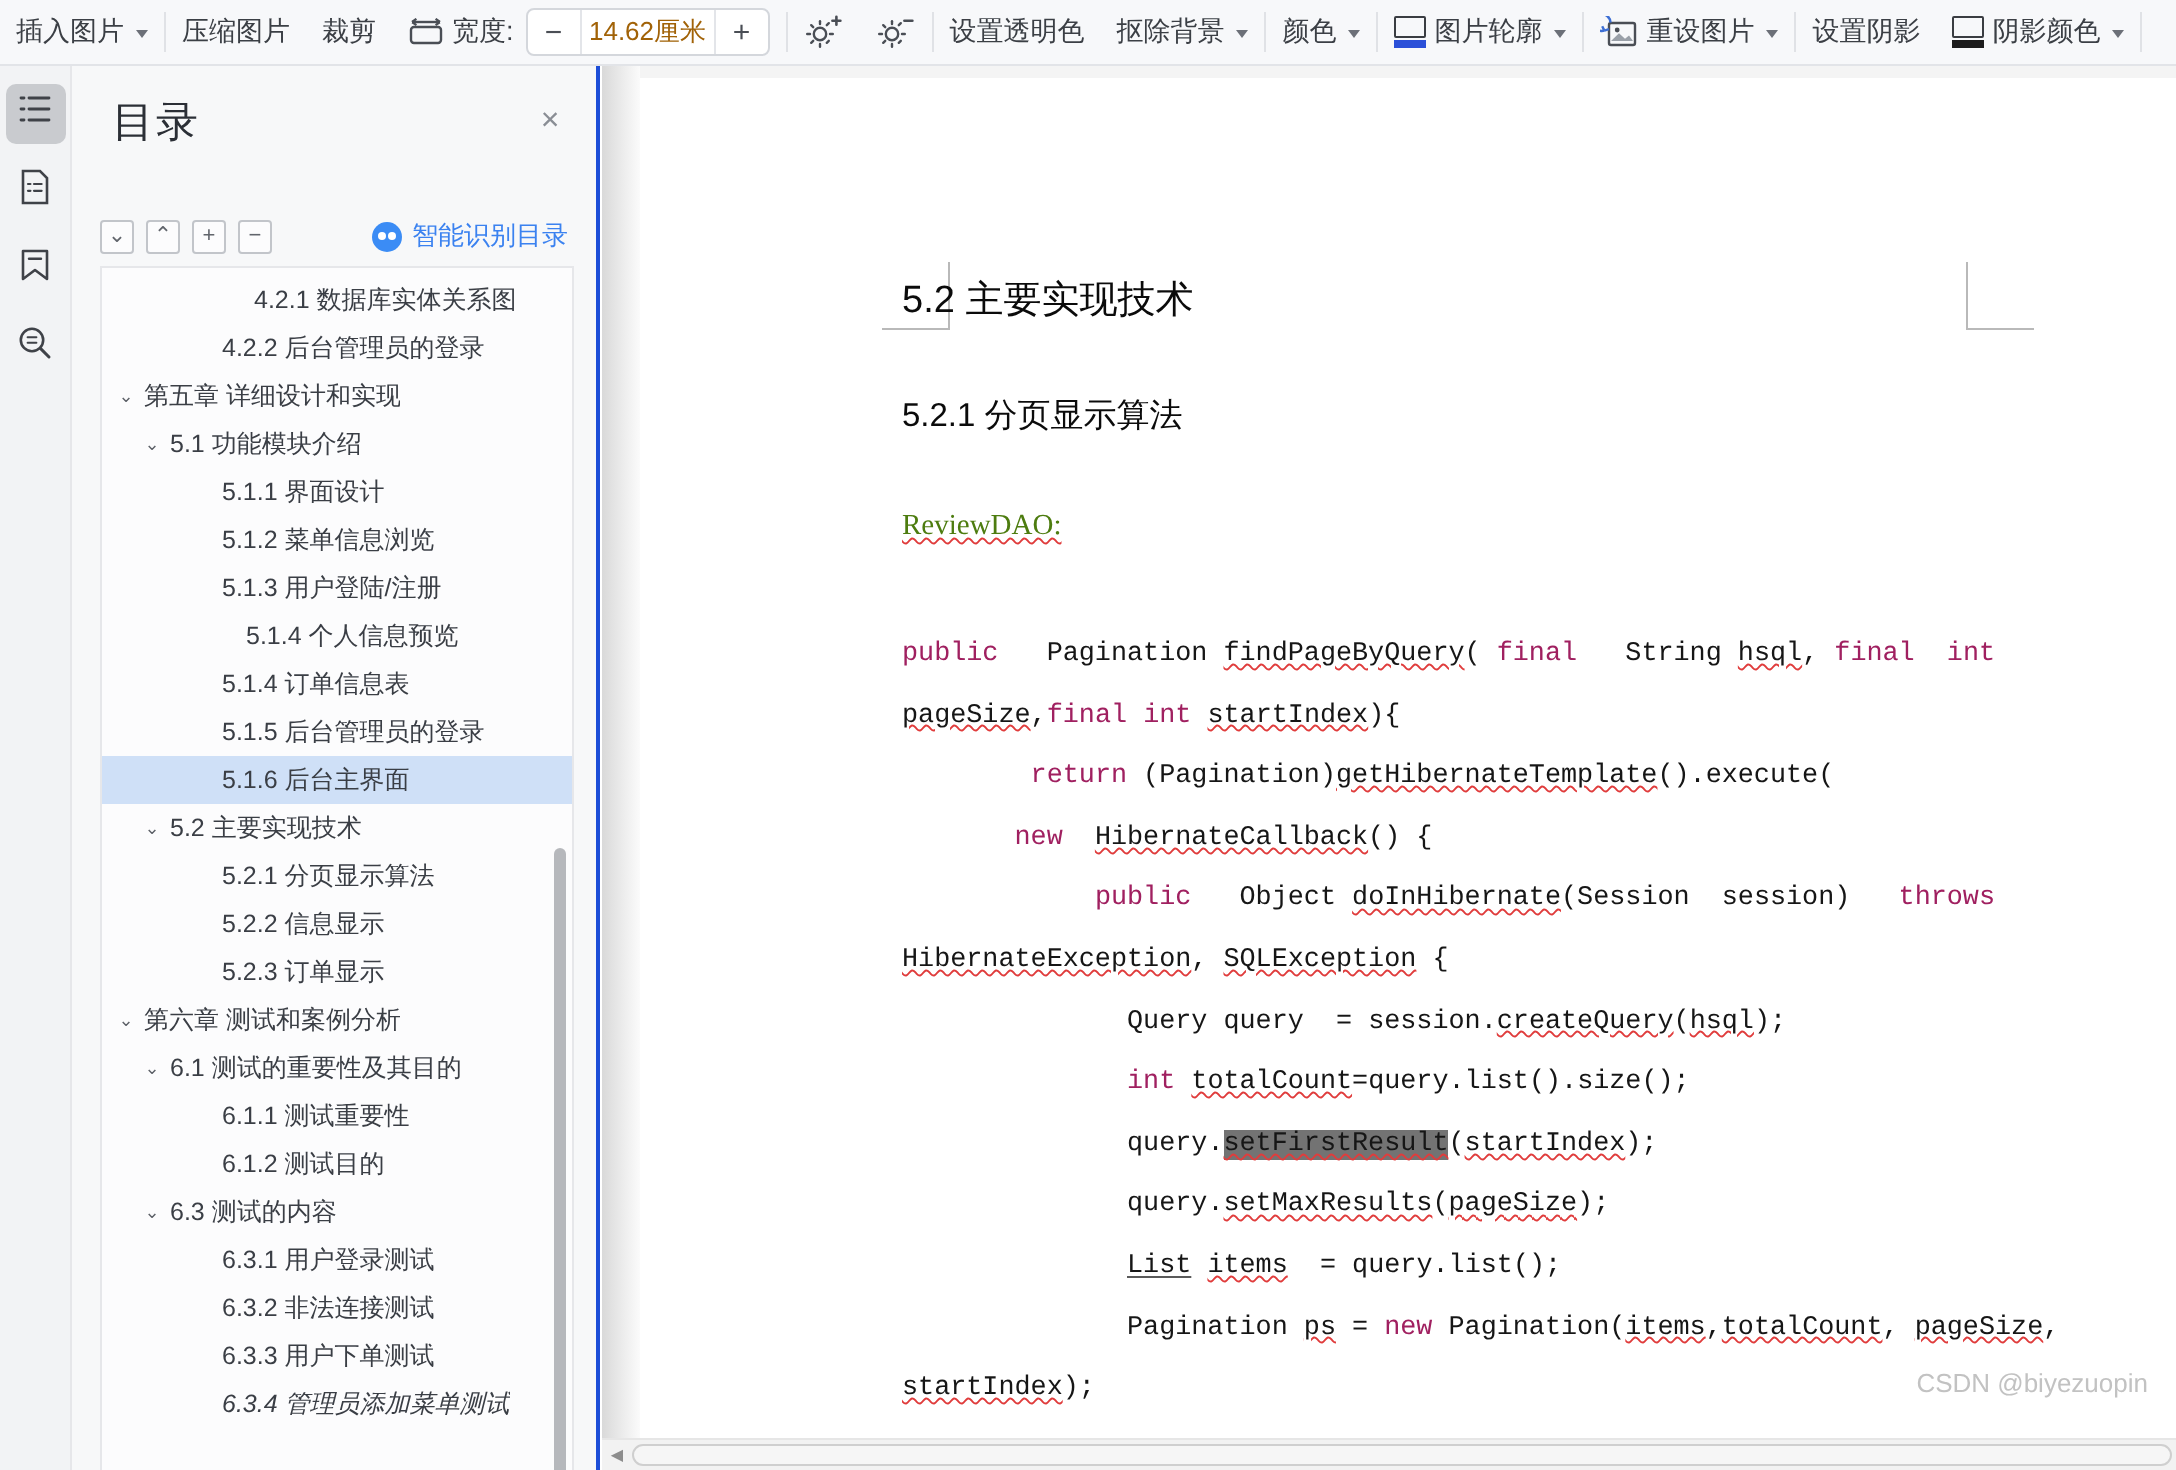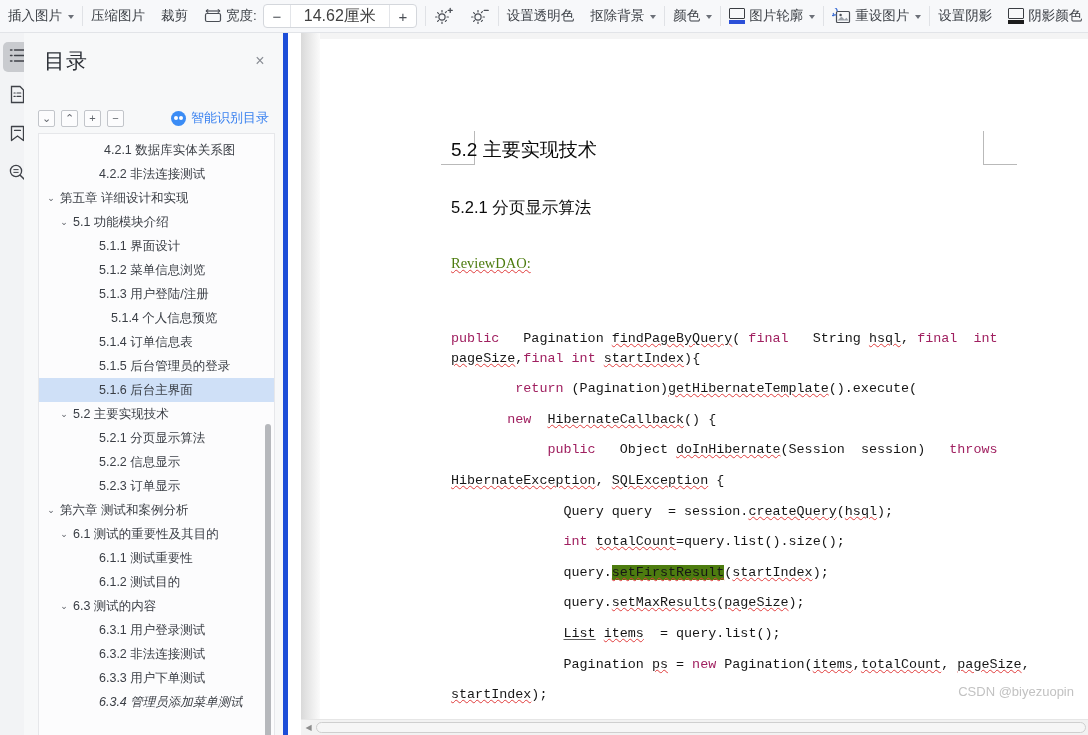--- a/index.html
+++ b/index.html
@@ -41,21 +41,21 @@
   .stepper {
     display: flex; align-items: center;
     height: 24px; border: 1px solid #d4d7dc; border-radius: 4px;
     background: #fff; overflow: hidden; margin-left: 2px;
   }
   .stepper .btn {
     width: 26px; height: 22px; display:flex; align-items:center; justify-content:center;
     font-size: 15px; color: #4a4e55; cursor: pointer;
   }
   .stepper .val {
-    width: 100px; text-align: center; font-size: 16px; color: #404040;
+    width: 68px; text-align: center; font-size: 13px; color: #a16207;
     border-left: 1px solid #e3e5e9; border-right: 1px solid #e3e5e9;
     line-height: 22px;
   }
 
   .sw-blue-bar { width:16px; height:4px; background:#2b50d8; margin-top:1px; }
   .sw-black-bar{ width:16px; height:4px; background:#1c1c1c; margin-top:1px; }
 
   
   #rail {
     position: absolute; left: 0; top: 33px;
@@ -65,24 +65,24 @@
   }
   .rail-btn {
     width: 30px; height: 30px; margin: 9px auto 0 auto;
     display: flex; align-items: center; justify-content: center;
     border-radius: 5px; cursor: pointer;
   }
   .rail-btn.active { background: #c9cbcf; }
 
   
   #toc {
-    position: absolute; left: 24px; top: 33px;
+    position: absolute; left: 36px; top: 33px;
     width: 264px; height: 702px;
     background: #f7f8f9;
-    border-right: 5px solid #1d4ed8;
+    border-right: 2px solid #1d4ed8;
   }
   #toc-title {
     position: absolute; left: 20px; top: 14px;
     font-size: 21px; color: #2b2f36; letter-spacing: 1px;
   }
   #toc-close {
     position: absolute; right: 14px; top: 20px;
     width: 18px; height: 18px; cursor: pointer;
     color: #8a8e95; font-size: 16px; line-height: 16px; text-align: center;
   }
@@ -201,21 +201,21 @@
     text-decoration-color: #e03c3c;
     text-decoration-thickness: 1px;
     text-underline-offset: 1px;
   }
   .sq-blue {
     text-decoration: underline;
     text-decoration-style: solid;
     text-decoration-color: #5a5a5a;
     text-underline-offset: 2px;
   }
-  .hl { background: #4d7c0f; }
+  .hl { background: #737373; }
 
   #review-dao {
     position: absolute;
     font-family: "Liberation Serif", serif; font-size: 14.5px; color: #4d7c0f;
   }
   #watermark {
     position: absolute; right: 14px; bottom: 20px;
     font-size: 13px; color: #c2c2c2;
     font-family: "Liberation Sans", sans-serif;
   }
@@ -425,25 +425,25 @@
 
   <div id="smart-toc">
     <span class="smart-dot"></span>
     <span>智能识别目录</span>
   </div>
 
   <div id="toc-list-wrap">
     <div id="toc-list">
         <div class="toc-row">
           <span class="chev" style="margin-left: 45px;"></span>
-          <span class="toc-label" style="margin-left: 8px;">4.2.1 数据库实体关系图</span>
-        </div>
-        <div class="toc-row">
-          <span class="chev" style="margin-left: 45px;"></span>
-          <span class="toc-label" style="margin-left: 3px;">4.2.2 非法连接测试</span>
+          <span class="toc-label" style="margin-left: 19px;">4.2.1 数据库实体关系图</span>
+        </div>
+        <div class="toc-row">
+          <span class="chev" style="margin-left: 45px;"></span>
+          <span class="toc-label" style="margin-left: 3px;">4.2.2 后台管理员的登录</span>
         </div>
         <div class="toc-row">
           <span class="chev" style="margin-left: 6px;">⌄</span>
           <span class="toc-label" style="margin-left: 3px;">第五章 详细设计和实现</span>
         </div>
         <div class="toc-row">
           <span class="chev" style="margin-left: 19px;">⌄</span>
           <span class="toc-label" style="margin-left: 3px;">5.1 功能模块介绍</span>
         </div>
         <div class="toc-row">
@@ -548,21 +548,21 @@
       <i style="left:0;top:33px;width:34px;height:1px;"></i>
     </div>
 
     <div id="page-text">
       <div class="h2" style="left:131px;top:98px;">5.2 主要实现技术</div>
       <div class="h3" style="left:131px;top:158px;">5.2.1 分页显示算法</div>
       <div id="review-dao" style="left:131px;top:216px;">
         <span class="sq">ReviewDAO:</span>
       </div>
       <div id="code-block">
-          <div class="codeline" style="left: 131px; top: 281px; margin-top: 11px;"><span class="kw">public</span><span>   </span><span>Pagination</span><span> </span><span class="sq">findPageByQuery</span><span>( </span><span class="kw">final</span><span>   </span><span>String</span><span> </span><span class="sq">hsql</span><span>, </span><span class="kw">final</span><span>  </span><span class="kw">int</span></div>
+          <div class="codeline" style="left: 131px; top: 281px;"><span class="kw">public</span><span>   </span><span>Pagination</span><span> </span><span class="sq">findPageByQuery</span><span>( </span><span class="kw">final</span><span>   </span><span>String</span><span> </span><span class="sq">hsql</span><span>, </span><span class="kw">final</span><span>  </span><span class="kw">int</span></div>
           <div class="codeline" style="left: 131px; top: 311.6px;"><span class="sq">pageSize</span><span>,</span><span class="kw">final</span><span> </span><span class="kw">int</span><span> </span><span class="sq">startIndex</span><span>){</span></div>
           <div class="codeline" style="left: 131px; top: 342.2px; text-align: right;"><span>        </span><span class="kw">return</span><span> (</span><span>Pagination</span><span>)</span><span class="sq">getHibernateTemplate</span><span>().</span><span>execute</span><span>(</span></div>
           <div class="codeline" style="left: 131px; top: 372.8px;"><span>       </span><span class="kw">new</span><span>  </span><span class="sq">HibernateCallback</span><span>() {</span></div>
           <div class="codeline" style="left: 131px; top: 403.4px;"><span>            </span><span class="kw">public</span><span>   </span><span>Object</span><span> </span><span class="sq">doInHibernate</span><span>(</span><span>Session</span><span>  </span><span>session</span><span>)   </span><span class="kw">throws</span></div>
           <div class="codeline" style="left: 131px; top: 434px;"><span class="sq">HibernateException</span><span>, </span><span class="sq">SQLException</span><span> {</span></div>
           <div class="codeline" style="left: 131px; top: 464.6px;"><span>              </span><span>Query</span><span> </span><span>query</span><span>  = </span><span>session</span><span>.</span><span class="sq">createQuery</span><span>(</span><span class="sq">hsql</span><span>);</span></div>
           <div class="codeline" style="left: 131px; top: 495.2px;"><span>              </span><span class="kw">int</span><span> </span><span class="sq">totalCount</span><span>=</span><span>query</span><span>.</span><span>list</span><span>().</span><span>size</span><span>();</span></div>
           <div class="codeline" style="left: 131px; top: 525.8px;"><span>              </span><span>query</span><span>.</span><span class="sq hl">setFirstResult</span><span>(</span><span class="sq">startIndex</span><span>);</span></div>
           <div class="codeline" style="left: 131px; top: 556.4px;"><span>              </span><span>query</span><span>.</span><span class="sq">setMaxResults</span><span>(</span><span class="sq">pageSize</span><span>);</span></div>
           <div class="codeline" style="left: 131px; top: 587px;"><span>              </span><span class="sq-blue">List</span><span> </span><span class="sq">items</span><span>  = </span><span>query</span><span>.</span><span>list</span><span>();</span></div>

